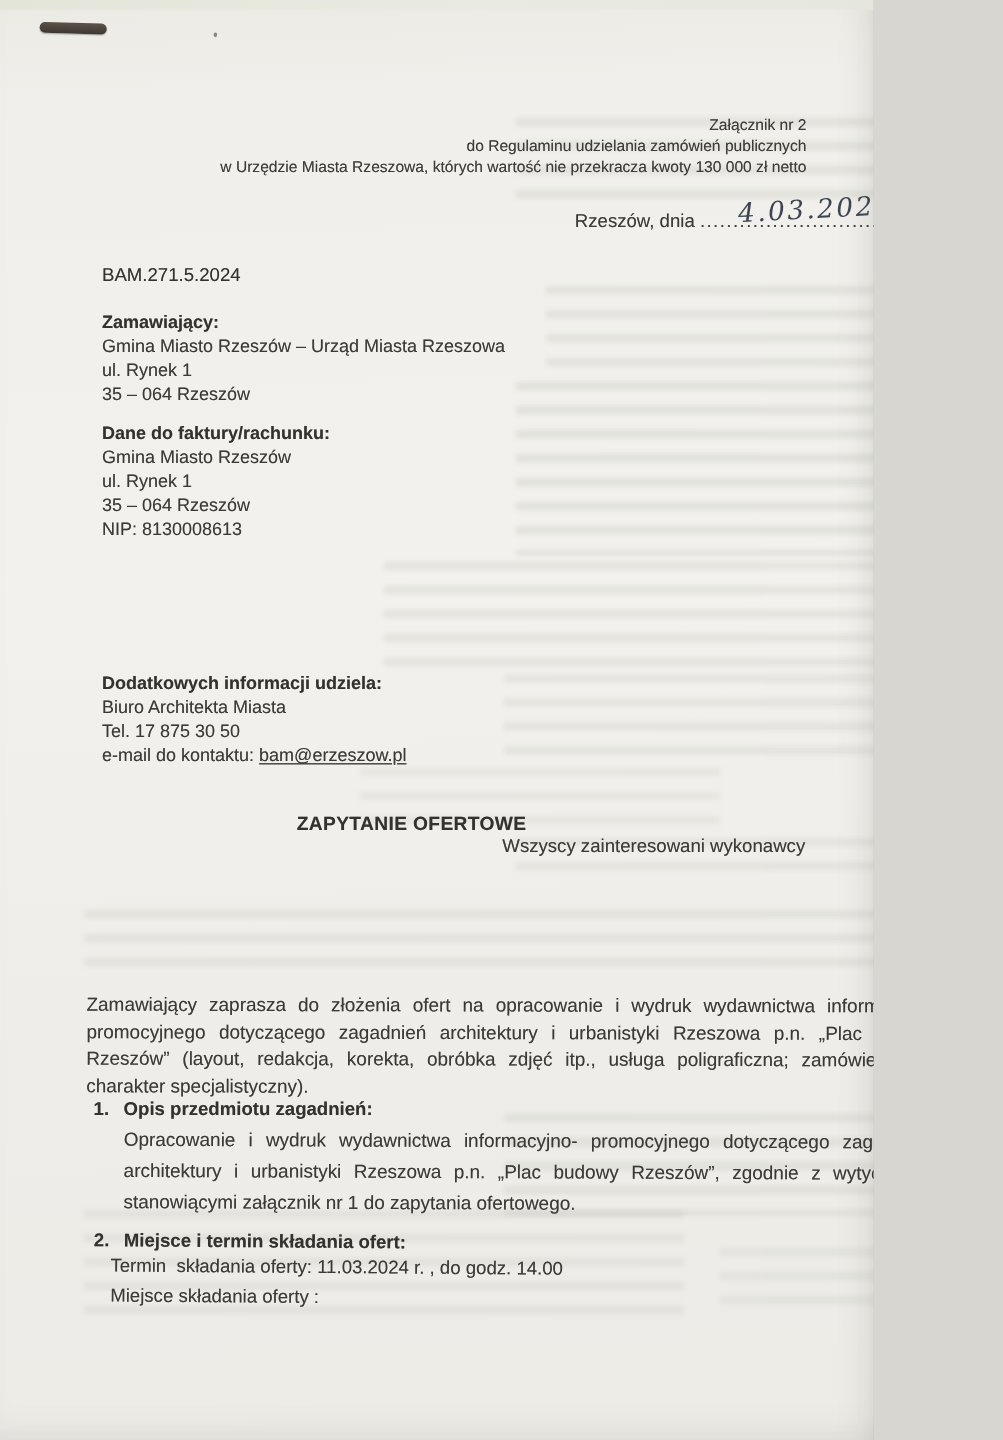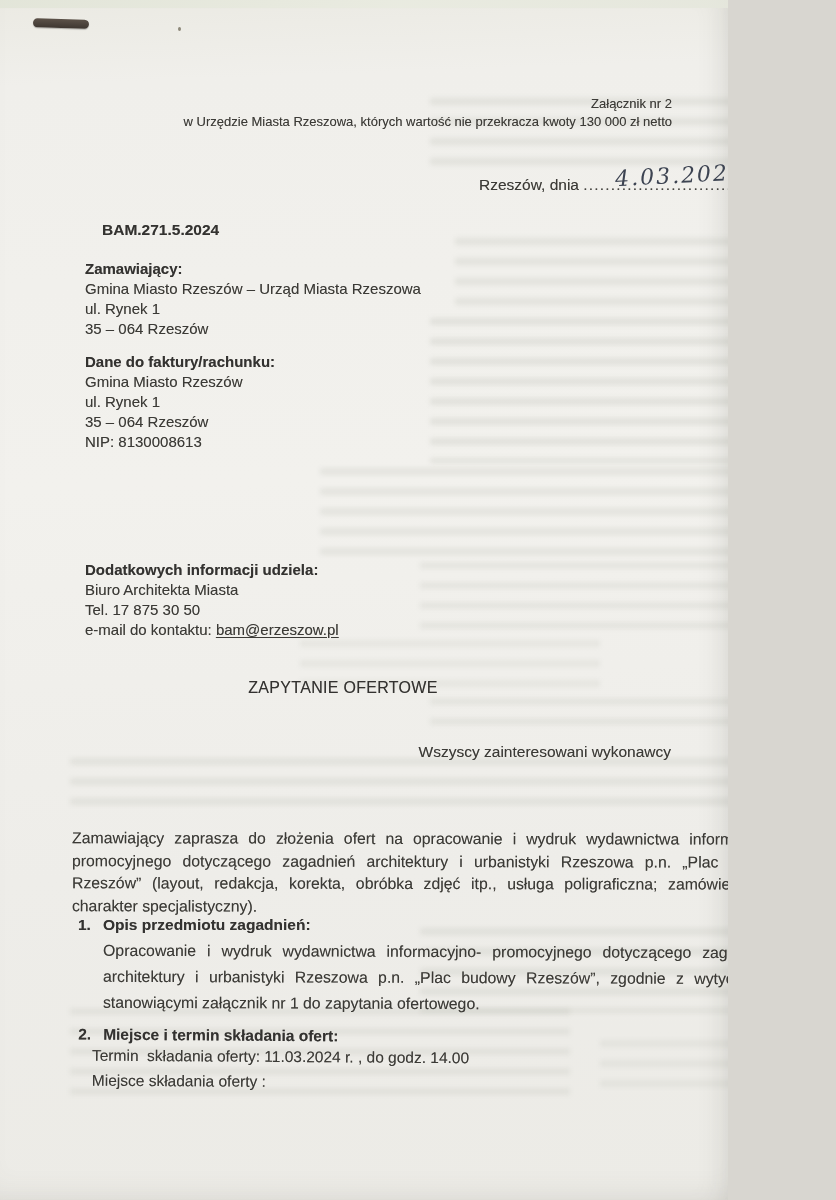--- a/index.html
+++ b/index.html
@@ -30,30 +30,30 @@
   .attach{position:absolute;top:95px;left:0;right:56px;text-align:right;
     font-size:13px;line-height:17.5px;color:#3c3b37;}
 
   .dateline{position:absolute;top:176px;left:479px;font-size:15.5px;white-space:nowrap;}
   .dots{letter-spacing:1.2px;color:#44433f;}
   .handwriting{position:absolute;left:136px;top:-14px;
     font-family:"DejaVu Serif", serif;font-style:italic;font-size:22px;font-weight:500;
     color:#3d4452;letter-spacing:2px;transform:rotate(-3deg);white-space:nowrap;
     text-shadow:none;}
 
-  .ref{position:absolute;top:221px;left:85px;font-weight:bold;font-size:15.5px;color:#333230;margin-left:17px;}
+  .ref{position:absolute;top:221px;left:85px;font-weight:normal;font-size:15.5px;color:#333230;}
 
   .section{position:absolute;left:85px;font-size:15px;line-height:20px;}
   .sec1{top:259px;} .sec2{top:352px;} .sec3{top:464px;} .sec4{top:560px;}
   .sec-title{font-weight:bold;color:#333230;}
   .email{text-decoration:underline;text-underline-offset:2px;}
 
   .doc-title{position:absolute;top:679px;left:0;right:42px;text-align:center;
-    font-weight:normal;font-size:16px;letter-spacing:.3px;color:#333230;}
-  .addressee{position:absolute;top:743px;right:57px;font-size:15.5px;}
+    font-weight:bold;font-size:16px;letter-spacing:.3px;color:#333230;}
+  .addressee{position:absolute;top:697px;right:57px;font-size:15.5px;}
 
   .intro{position:absolute;top:812px;left:72px;width:712px;
     font-size:15.8px;line-height:22.6px;text-align:justify;transform:rotate(.12deg);}
 
   .item{position:absolute;left:78px;}
   .item1{top:916px;width:706px;}
   .item2{top:1028px;width:706px;transform:rotate(.4deg);}
   .item-head{font-weight:bold;font-size:15.5px;color:#333230;}
   .item-head .num{display:inline-block;width:25px;}
   .item1 .body{margin-top:5px;margin-left:25px;width:672px;
@@ -78,20 +78,21 @@
   <div class="ghost" style="left:430px;top:698px;width:350px;height:36px;opacity:.40"></div>
   <div class="ghost" style="left:70px;top:758px;width:714px;height:56px;opacity:.45"></div>
   <div class="ghost" style="left:420px;top:928px;width:360px;height:85px;opacity:.45"></div>
   <div class="ghost" style="left:70px;top:1008px;width:500px;height:95px;opacity:.40"></div>
   <div class="ghost" style="left:600px;top:1040px;width:185px;height:50px;opacity:.35"></div>
 
   <div class="content">
 
     <div class="attach">
       <div>Załącznik nr 2</div>
+      <div>do Regulaminu udzielania zamówień publicznych</div>
       <div>w Urzędzie Miasta Rzeszowa, których wartość nie przekracza kwoty 130 000 zł netto</div>
     </div>
 
     <div class="dateline">
       <span>Rzeszów, dnia </span><span class="dots">............................................</span>
       <span class="handwriting">4.03.2024 r.</span>
     </div>
 
     <div class="ref">BAM.271.5.2024</div>
 

